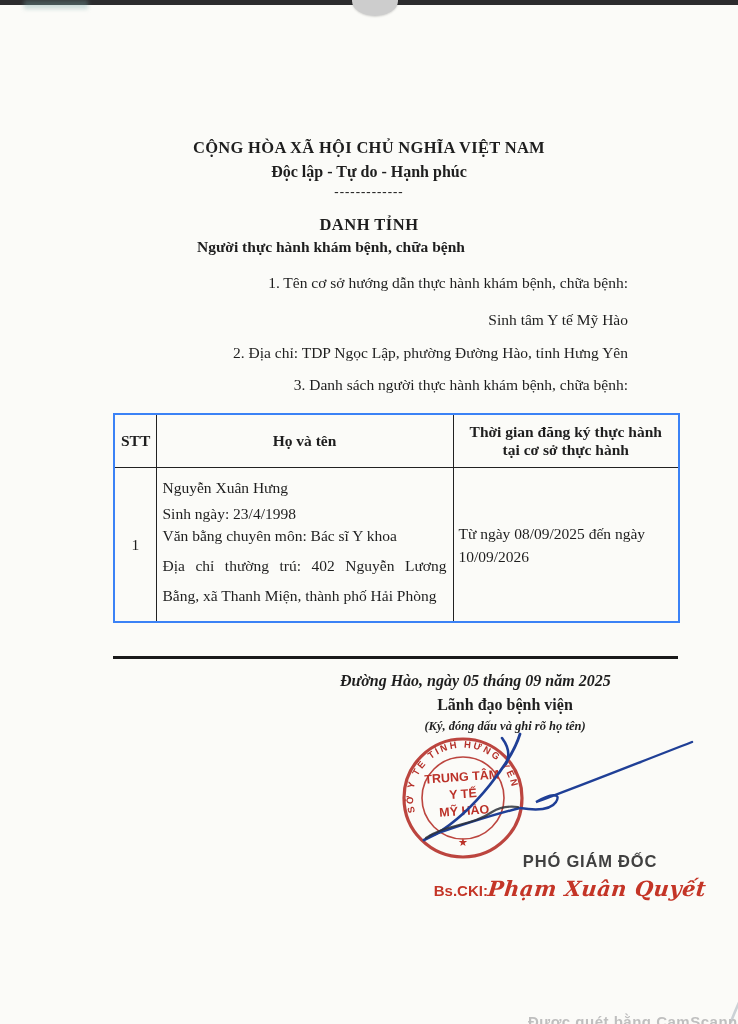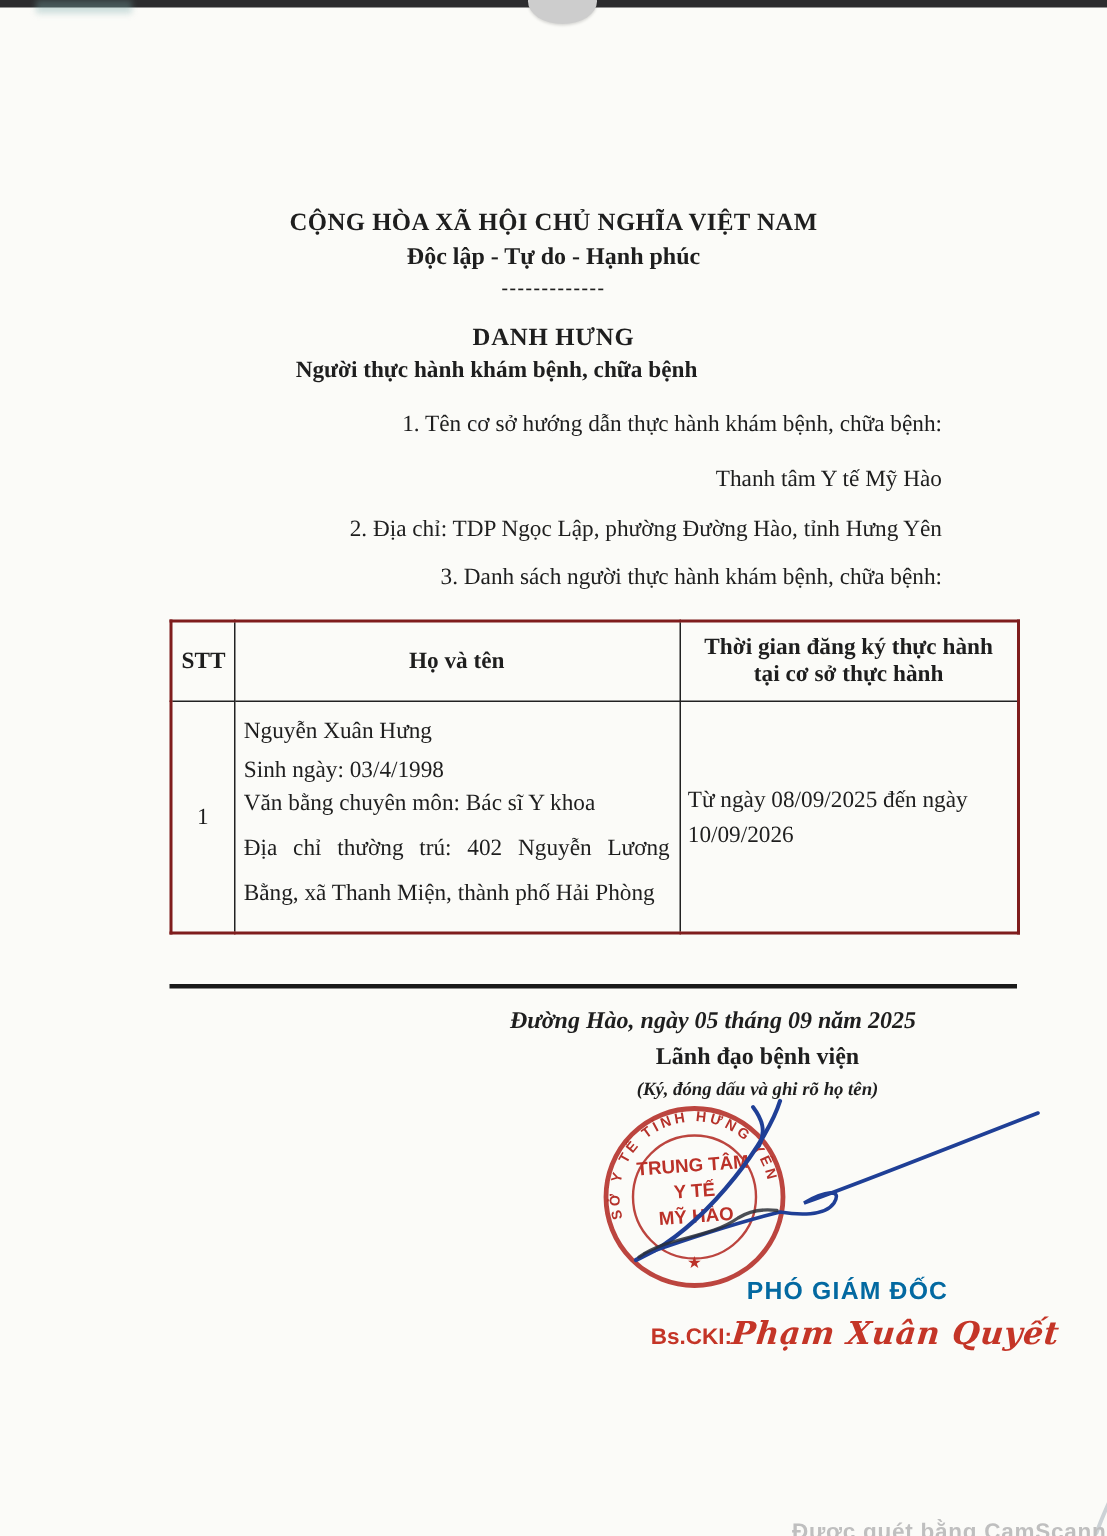--- a/index.html
+++ b/index.html
@@ -28,21 +28,21 @@
 
   .para{position:absolute;left:158px;width:470px;font-size:15.5px;text-align:right;}
   .p1{top:274px;}
   .p2{top:311px;}
   .p3{top:344px;}
   .p4{top:376px;}
 
   
   .doc-table{position:absolute;left:113px;top:413px;width:565px;border-collapse:collapse;table-layout:fixed;}
   .doc-table th,.doc-table td{border:1px solid #222;font-size:15.5px;vertical-align:middle;}
-  .doc-table{border:2px solid #7f1d1d;}
+  .doc-table{border:2px solid #3b82f6;}
   .doc-table th{font-weight:bold;text-align:center;padding:8px 6px;height:36px;}
   .col-stt{width:42px;}
   .col-name{width:297px;}
   .col-time{width:226px;}
   td.cell-stt{text-align:center;font-size:15.5px;}
   td.cell-name{padding:9px 6px 10px 6px;vertical-align:top;}
   td.cell-time{padding:4px 4px 4px 5px;vertical-align:middle;font-size:15.5px;line-height:23px;}
   .cell-name p{margin:0;line-height:22px;}
   .cell-name .mb{margin-bottom:4px;}
   .cell-name .addr{line-height:30px;text-align:justify;margin-top:3px;}
@@ -59,22 +59,22 @@
   .stamp{position:absolute;left:401px;top:736px;width:124px;height:124px;}
   .stamp svg{position:absolute;inset:0;}
   .stamp-inner-text{position:absolute;left:0;top:33px;width:124px;text-align:center;
     color:#bb3128;font-family:"Liberation Sans", sans-serif;font-weight:bold;line-height:17px;font-size:12.5px;
     transform:rotate(-4deg);}
   .stamp-star{position:absolute;left:0;top:101px;width:124px;text-align:center;color:#bb3128;font-size:11px;line-height:11px;}
 
   
   .signature{position:absolute;left:380px;top:714px;width:330px;height:170px;}
 
-  .deputy-title{position:absolute;left:455px;top:852px;width:220px;text-align:center;
-    font-family:"Liberation Sans", sans-serif;font-weight:bold;font-size:16.5px;letter-spacing:.8px;color:#0369a1;}
+  .deputy-title{position:absolute;left:480px;top:852px;width:220px;text-align:center;
+    font-family:"Liberation Sans", sans-serif;font-weight:bold;font-size:16.5px;letter-spacing:.8px;color:#404040;}
   .signer-line{position:absolute;left:430px;top:876px;width:280px;text-align:center;color:#c43527;white-space:nowrap;}
   .signer-prefix{font-family:"Liberation Sans", sans-serif;font-weight:bold;font-size:15px;}
   .signer-name{font-family:"DejaVu Serif", serif;font-style:italic;font-weight:bold;font-size:21px;
     letter-spacing:.5px;transform:skewX(-6deg);display:inline-block;}
 
   
   .watermark{position:absolute;left:528px;top:1013px;font-family:"Liberation Sans", sans-serif;
     font-weight:bold;font-size:15px;color:#bfbfbf;letter-spacing:.5px;white-space:nowrap;}
 </style>
 </head>
@@ -83,25 +83,25 @@
 <div class="page">
 
   <div class="scan-top-strip"></div>
   <div class="scan-smudge"></div>
   <div class="scan-notch"></div>
 
   <div class="natl-title c">CỘNG HÒA XÃ HỘI CHỦ NGHĨA VIỆT NAM</div>
   <div class="motto c">Độc lập - Tự do - Hạnh phúc</div>
   <div class="dashes c">-------------</div>
 
-  <div class="doc-title c">DANH HƯNG</div>
+  <div class="doc-title c">DANH TỈNH</div>
   <div class="doc-subtitle c">Người thực hành khám bệnh, chữa bệnh</div>
 
   <div class="para p1">1. Tên cơ sở hướng dẫn thực hành khám bệnh, chữa bệnh:</div>
-  <div class="para p2">Thanh tâm Y tế Mỹ Hào</div>
+  <div class="para p2">Sinh tâm Y tế Mỹ Hào</div>
   <div class="para p3">2. Địa chỉ: TDP Ngọc Lập, phường Đường Hào, tỉnh Hưng Yên</div>
   <div class="para p4">3. Danh sách người thực hành khám bệnh, chữa bệnh:</div>
 
   <table class="doc-table">
     <colgroup>
         <col class="col-stt">
         <col class="col-name">
         <col class="col-time">
       </colgroup>
     <thead>
@@ -109,21 +109,21 @@
         <th>STT</th>
         <th>Họ và tên</th>
         <th>Thời gian đăng ký thực hành tại cơ sở thực hành</th>
       </tr>
     </thead>
     <tbody>
       <tr>
         <td class="cell-stt">1</td>
         <td class="cell-name">
           <p class="mb">Nguyễn Xuân Hưng</p>
-          <p>Sinh ngày: 03/4/1998</p>
+          <p>Sinh ngày: 23/4/1998</p>
           <p class="mb">Văn bằng chuyên môn: Bác sĩ Y khoa</p>
           <p class="addr">Địa chỉ thường trú: 402 Nguyễn Lương Bằng, xã Thanh Miện, thành phố Hải Phòng</p>
         </td>
         <td class="cell-time">Từ ngày 08/09/2025 đến ngày 10/09/2026</td>
       </tr>
     </tbody>
   </table>
   <div class="tbl-bottom"></div>
 
   <div class="place-date">Đường Hào, ngày 05 tháng 09 năm 2025</div>

